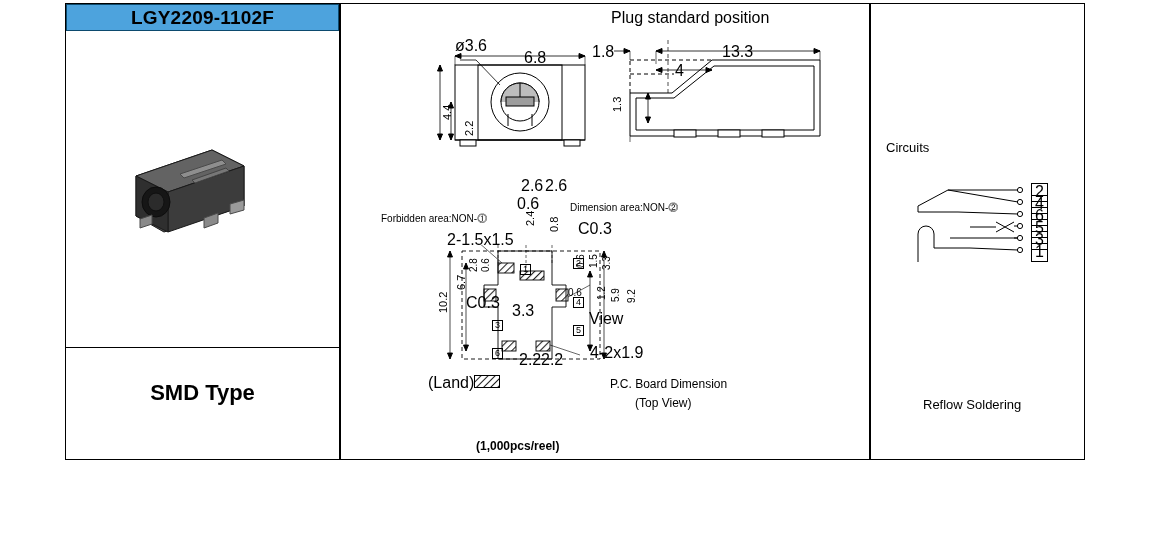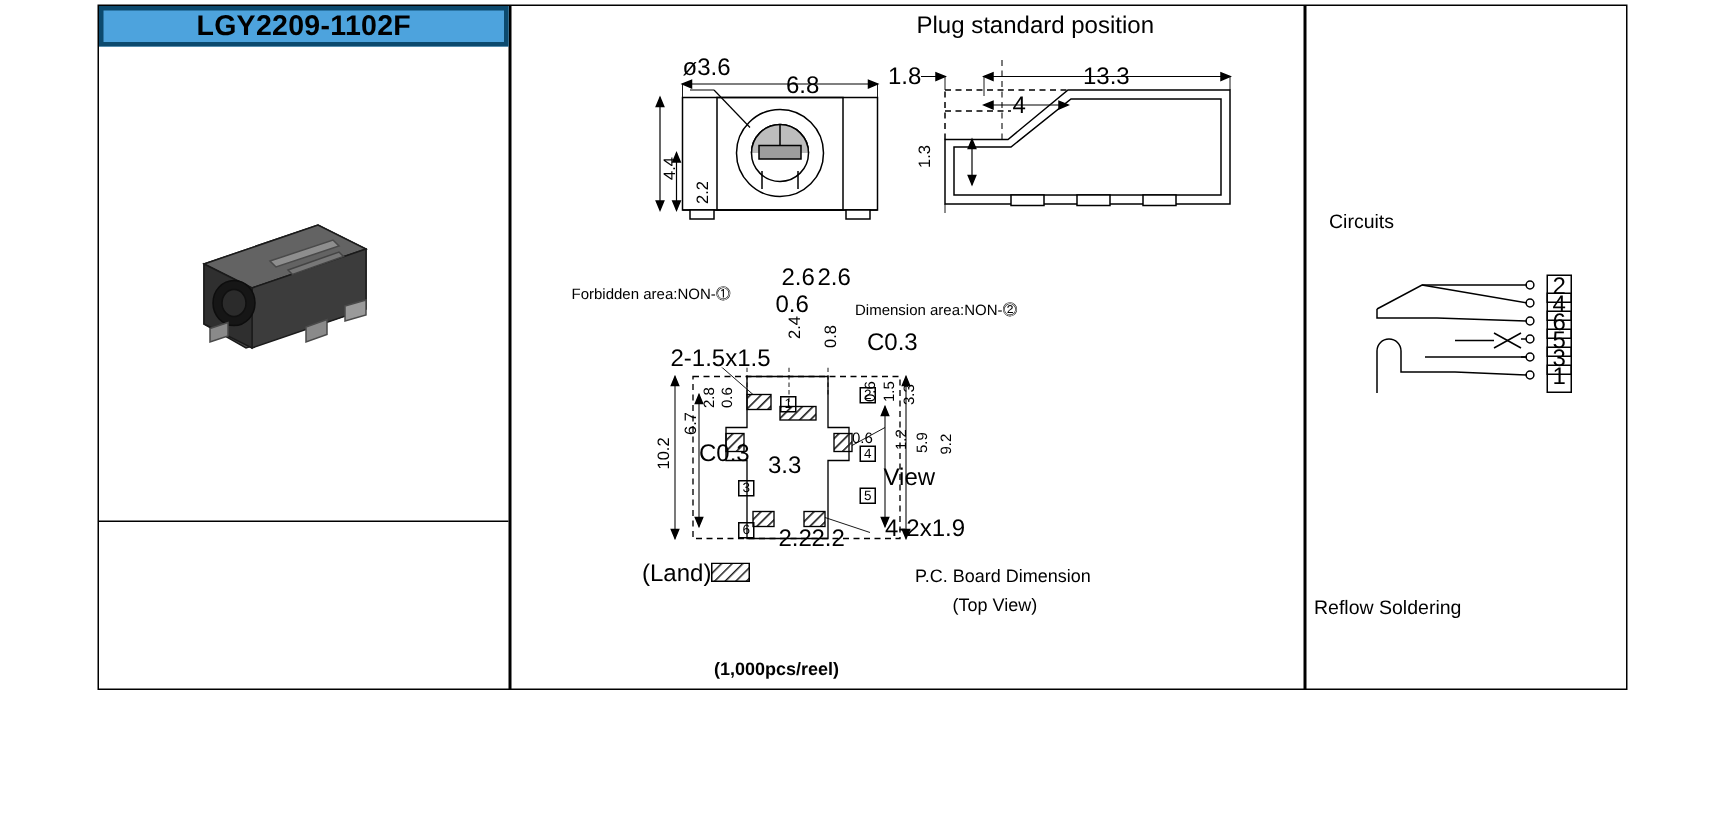--- a/index.html
+++ b/index.html
@@ -4,32 +4,32 @@
 <style>
   html,body{margin:0;padding:0;background:#ffffff;}
   body{width:1150px;height:542px;font-family:"Liberation Sans",sans-serif;color:#000;}
   #sheet{position:relative;width:1150px;height:542px;overflow:hidden;}
 
   .abs{position:absolute;}
   .bordered{border:1px solid #000;box-sizing:border-box;}
 
   
   #left-cell{left:65px;top:3px;width:275px;height:457px;}
-  #title-bar{left:66px;top:4px;width:273px;height:27px;background:#4da3dd;border:3px solid #0c4a6e;box-sizing:border-box;display:flex;align-items:center;justify-content:center;}
+  #title-bar{left:66px;top:4px;width:273px;height:27px;background:#4da3dd;border:1px solid #0c4a6e;box-sizing:border-box;display:flex;align-items:center;justify-content:center;}
   #title-bar span{font-weight:bold;font-size:19px;color:#000;letter-spacing:.2px;}
   #left-divider{left:66px;top:347px;width:273px;height:1px;background:#000;}
   #type-label{left:66px;top:380px;width:273px;text-align:center;font-weight:bold;font-size:22px;}
 
   
   #mid-cell{left:340px;top:3px;width:530px;height:457px;}
 
   
   #right-cell{left:870px;top:3px;width:215px;height:457px;}
   #circuits-label{left:886px;top:140px;font-size:13px;}
-  #reflow-label{left:876px;top:397px;font-size:13px;}
+  #reflow-label{left:923px;top:397px;font-size:13px;}
 
   .txt{font-size:16px;white-space:nowrap;line-height:1.05;}
   .txt.b{font-weight:bold;}
   .txt.s{font-size:10px;}
   .txt.xs{font-size:9px;}
   .vtxt{font-size:11px;white-space:nowrap;transform-origin:0 0;transform:rotate(-90deg);}
   .vtxt.s{font-size:10px;}
 
   svg{display:block;}
 </style>
@@ -55,20 +55,21 @@
         <ellipse cx="38" cy="82" rx="8" ry="9" fill="#2b2b2b" stroke="#101010"></ellipse>
         <polygon points="62,54 104,40 108,44 66,58" fill="#8e8e8e" stroke="#4a4a4a"></polygon>
         <polygon points="74,60 108,48 111,51 77,63" fill="#777" stroke="#444"></polygon>
         <polygon points="112,84 126,80 126,90 112,94" fill="#9a9a9a" stroke="#4a4a4a"></polygon>
         <polygon points="86,98 100,93 100,103 86,108" fill="#8a8a8a" stroke="#4a4a4a"></polygon>
         <polygon points="22,99 34,95 34,104 22,108" fill="#8a8a8a" stroke="#4a4a4a"></polygon>
       </g>
     </svg>
   </div>
 
+  <div class="abs" id="type-label">SMD Type</div>
 
   <div class="abs bordered" id="mid-cell"></div>
 
   <div class="abs" style="left:420px;top:40px;">
     <svg width="190" height="115" viewBox="0 0 190 115">
       <g stroke="#000" fill="none" stroke-width="1">
 
         <rect x="35" y="25" width="130" height="75"></rect>
 
         <rect x="58" y="25" width="84" height="75"></rect>
@@ -187,21 +188,21 @@
         <line x1="86" y1="0" x2="86" y2="26" stroke-width="0.6" stroke-dasharray="3 2"></line>
         <line x1="112" y1="0" x2="112" y2="18" stroke-width="0.6" stroke-dasharray="3 2"></line>
 
         <line x1="30" y1="-10" x2="62" y2="18" stroke-width="0.6"></line>
         <line x1="128" y1="52" x2="150" y2="40" stroke-width="0.6"></line>
         <line x1="110" y1="100" x2="140" y2="110" stroke-width="0.6"></line>
       </g>
     </svg>
   </div>
 
-  <div class="abs txt s" style="left:381px;top:192px;">Forbidden area:NON-⓵</div>
+  <div class="abs txt s" style="left:381px;top:214px;">Forbidden area:NON-⓵</div>
   <div class="abs txt s" style="left:570px;top:203px;">Dimension area:NON-⓶</div>
   <div class="abs txt" style="left:521px;top:178px;">2.6</div>
   <div class="abs txt" style="left:545px;top:178px;">2.6</div>
   <div class="abs txt" style="left:517px;top:196px;">0.6</div>
   <div class="abs vtxt" style="left:524px;top:226px;">2.4</div>
   <div class="abs vtxt" style="left:548px;top:232px;">0.8</div>
   <div class="abs txt" style="left:578px;top:221px;">C0.3</div>
   <div class="abs vtxt s" style="left:575px;top:268px;">0.6</div>
   <div class="abs vtxt s" style="left:588px;top:268px;">1.5</div>
   <div class="abs vtxt s" style="left:601px;top:270px;">3.3</div>

